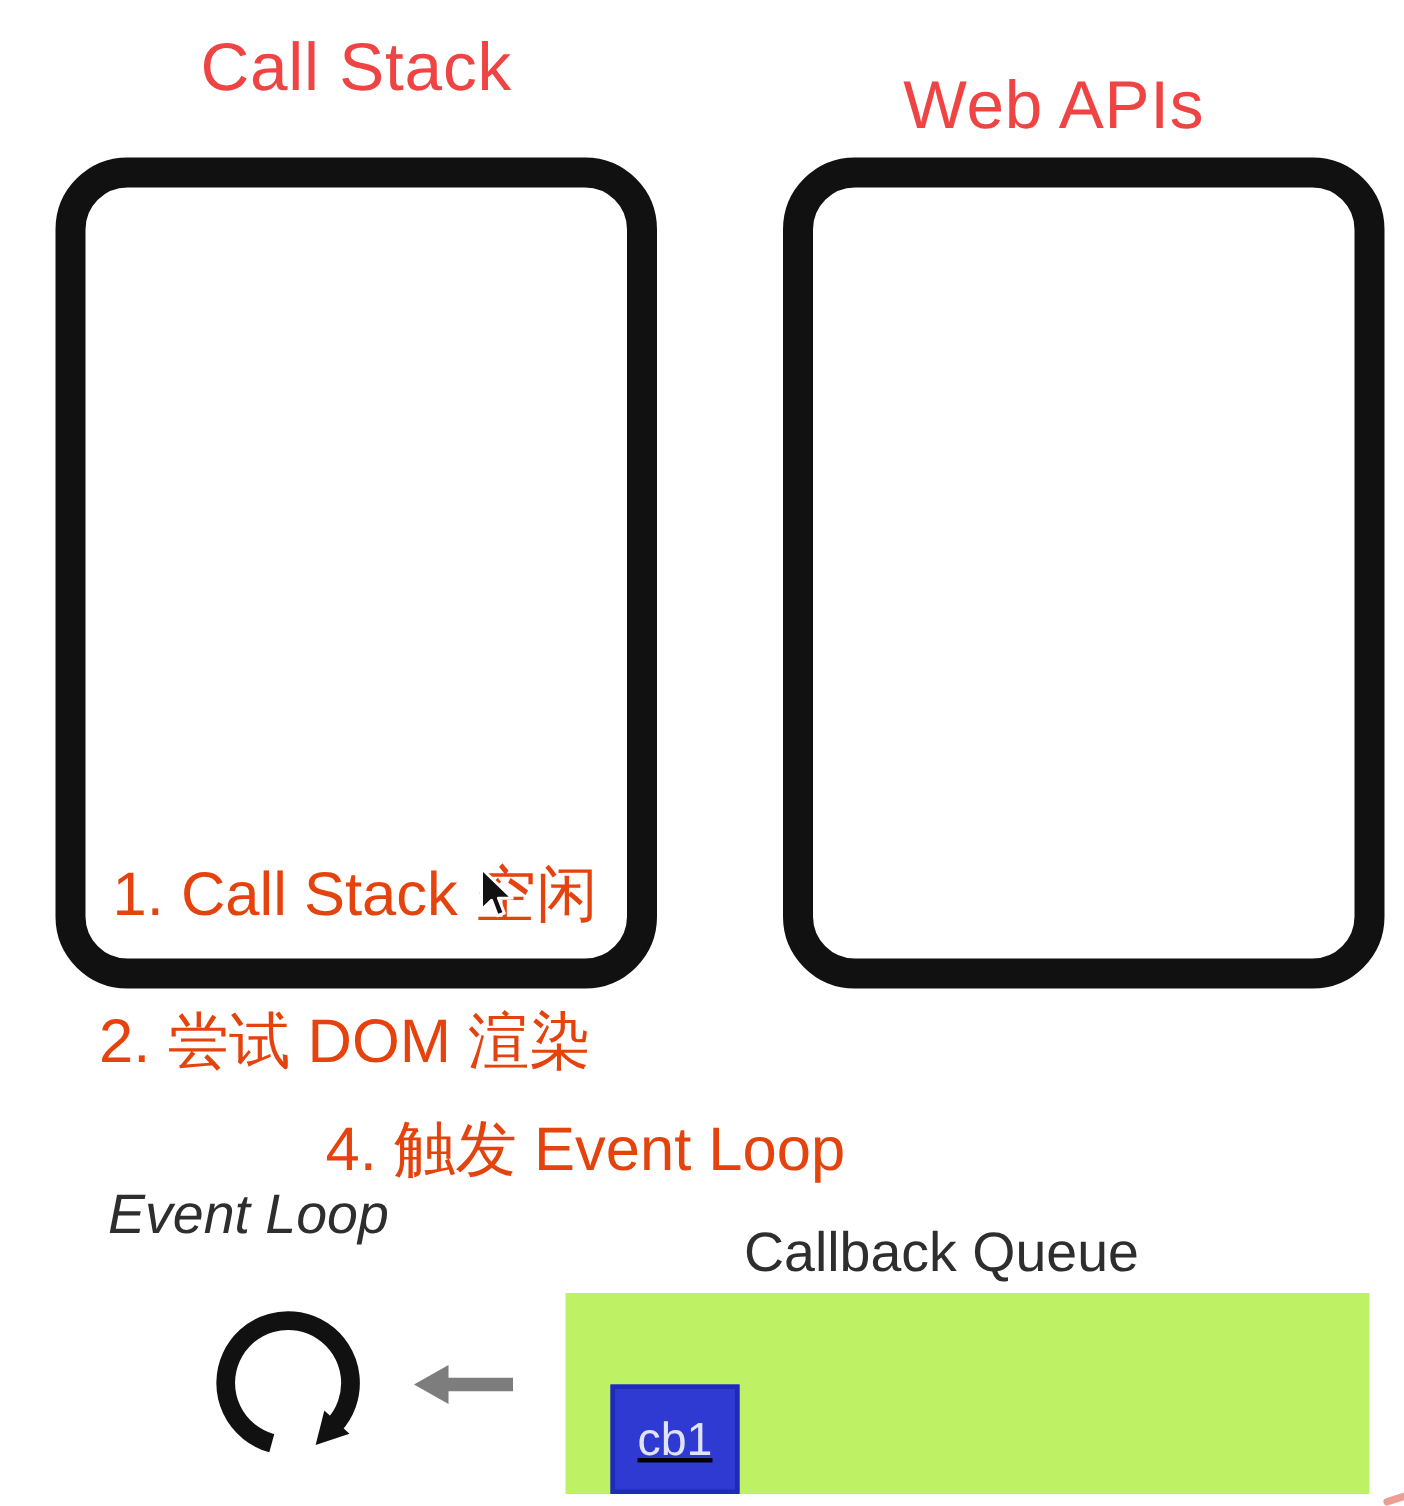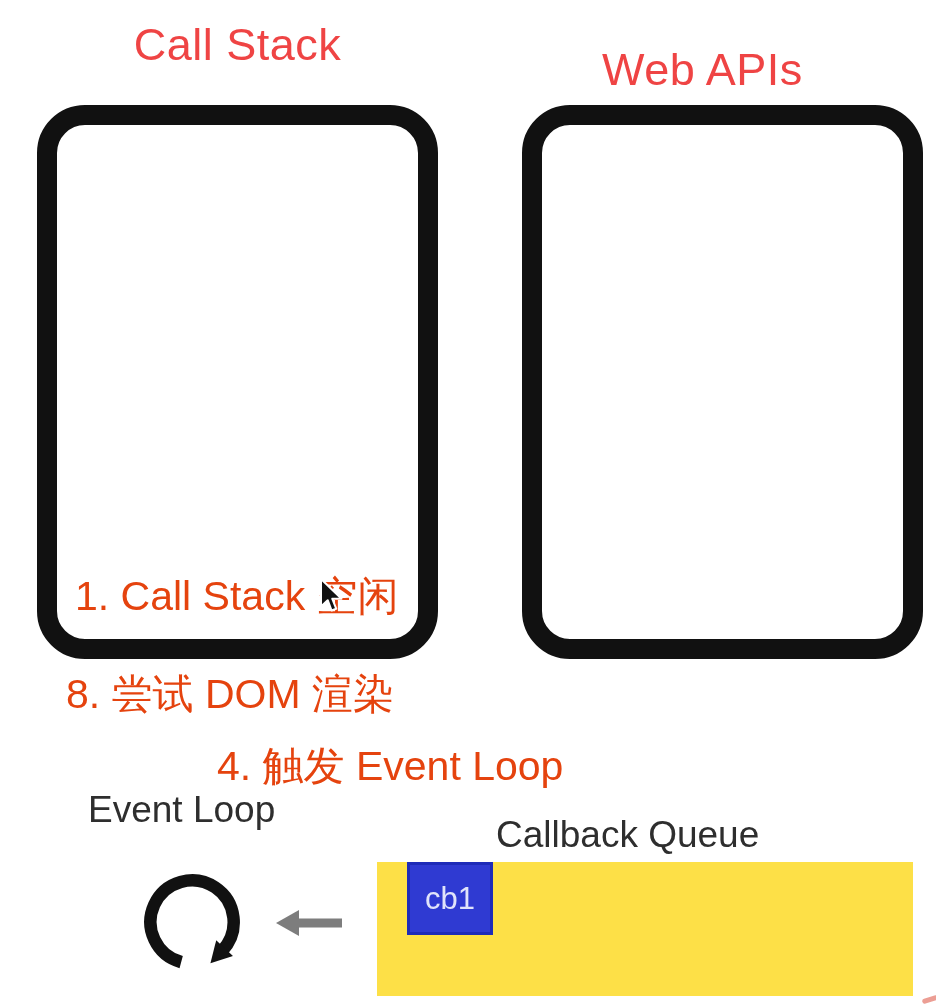--- a/index.html
+++ b/index.html
@@ -54,21 +54,21 @@
   .step3 { left: 217px; top: 744px; }
 
   
   .section-label {
     position: absolute;
     font-size: 37px;
     line-height: 1.1;
     color: #2e2e2e;
     white-space: nowrap;
   }
-  .label-event-loop     { left: 88px;  top: 790px; }
+  .label-event-loop     { left: 72px;  top: 790px; font-style: italic; }
   .label-callback-queue { left: 496px; top: 815px; }
 
   
   .loop-icon {
     position: absolute;
     left: 140px;
     top: 870px;
     width: 104px;
     height: 104px;
   }
@@ -82,25 +82,26 @@
     height: 30px;
   }
 
   
   .queue-track {
     position: absolute;
     left: 377px;
     top: 862px;
     width: 536px;
     height: 134px;
-    background: #fde047;
+    background: #bef264;
     display: flex;
-    align-items: flex-start;
+    align-items: flex-end;
     padding-left: 30px;
     box-sizing: border-box;
+    text-decoration: underline;
   }
   .queue-item {
     width: 86px;
     height: 73px;
     box-sizing: border-box;
     background: #2f3ad2;
     border: 3px solid #1e2bb8;
     color: #e0e3fa;
     font-size: 31px;
     display: flex;
@@ -135,21 +136,21 @@
 
 <div class="stage">
 
   <div class="box-title title-call-stack">Call Stack</div>
   <div class="box-title title-web-apis">Web APIs</div>
 
   <div class="frame frame-call-stack"></div>
   <div class="frame frame-web-apis"></div>
 
   <div class="annotation step1">1. Call Stack 空闲</div>
-  <div class="annotation step2">8. 尝试 DOM 渲染</div>
+  <div class="annotation step2">2. 尝试 DOM 渲染</div>
   <div class="annotation step3">4. 触发 Event Loop</div>
 
   <div class="section-label label-event-loop">Event Loop</div>
   <div class="section-label label-callback-queue">Callback Queue</div>
 
   <svg class="loop-icon" viewBox="0 0 100 100" aria-hidden="true">
     <path d="M 39.6 88.6 A 40 40 0 1 1 79.3 77.3" fill="none" stroke="#111111" stroke-width="12"></path>
     <g transform="translate(79.3 77.3) rotate(133)">
       <path d="M -3 -11 L 17 0 L -3 11 Z" fill="#111111"></path>
     </g>

